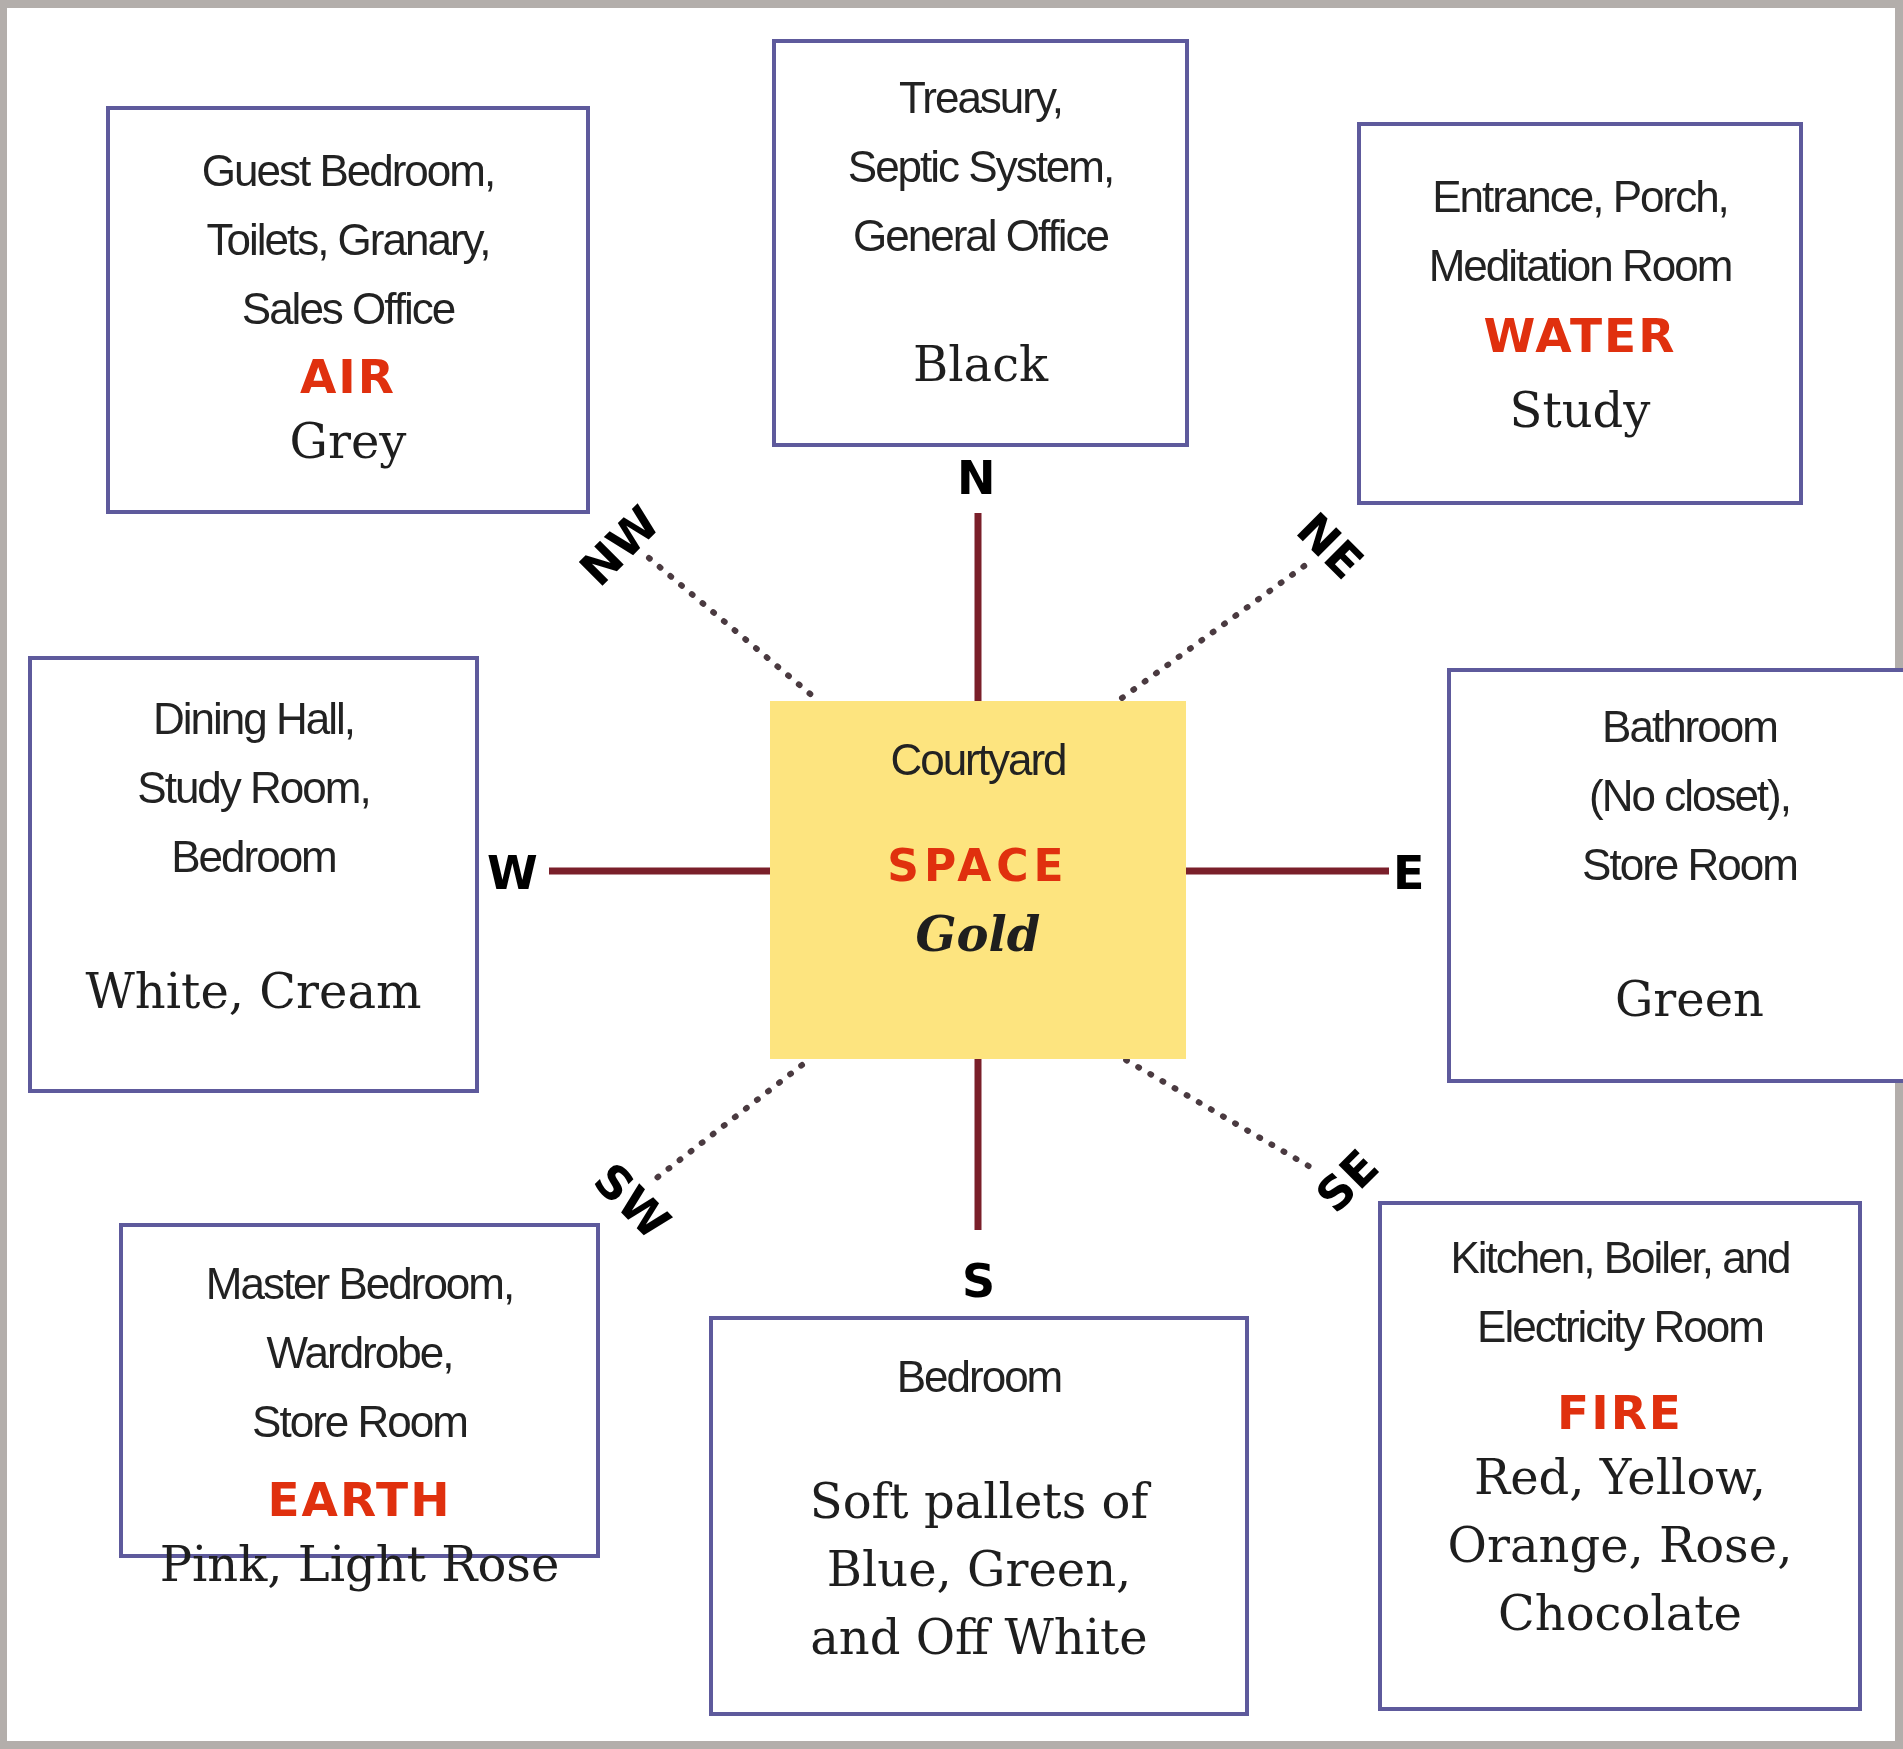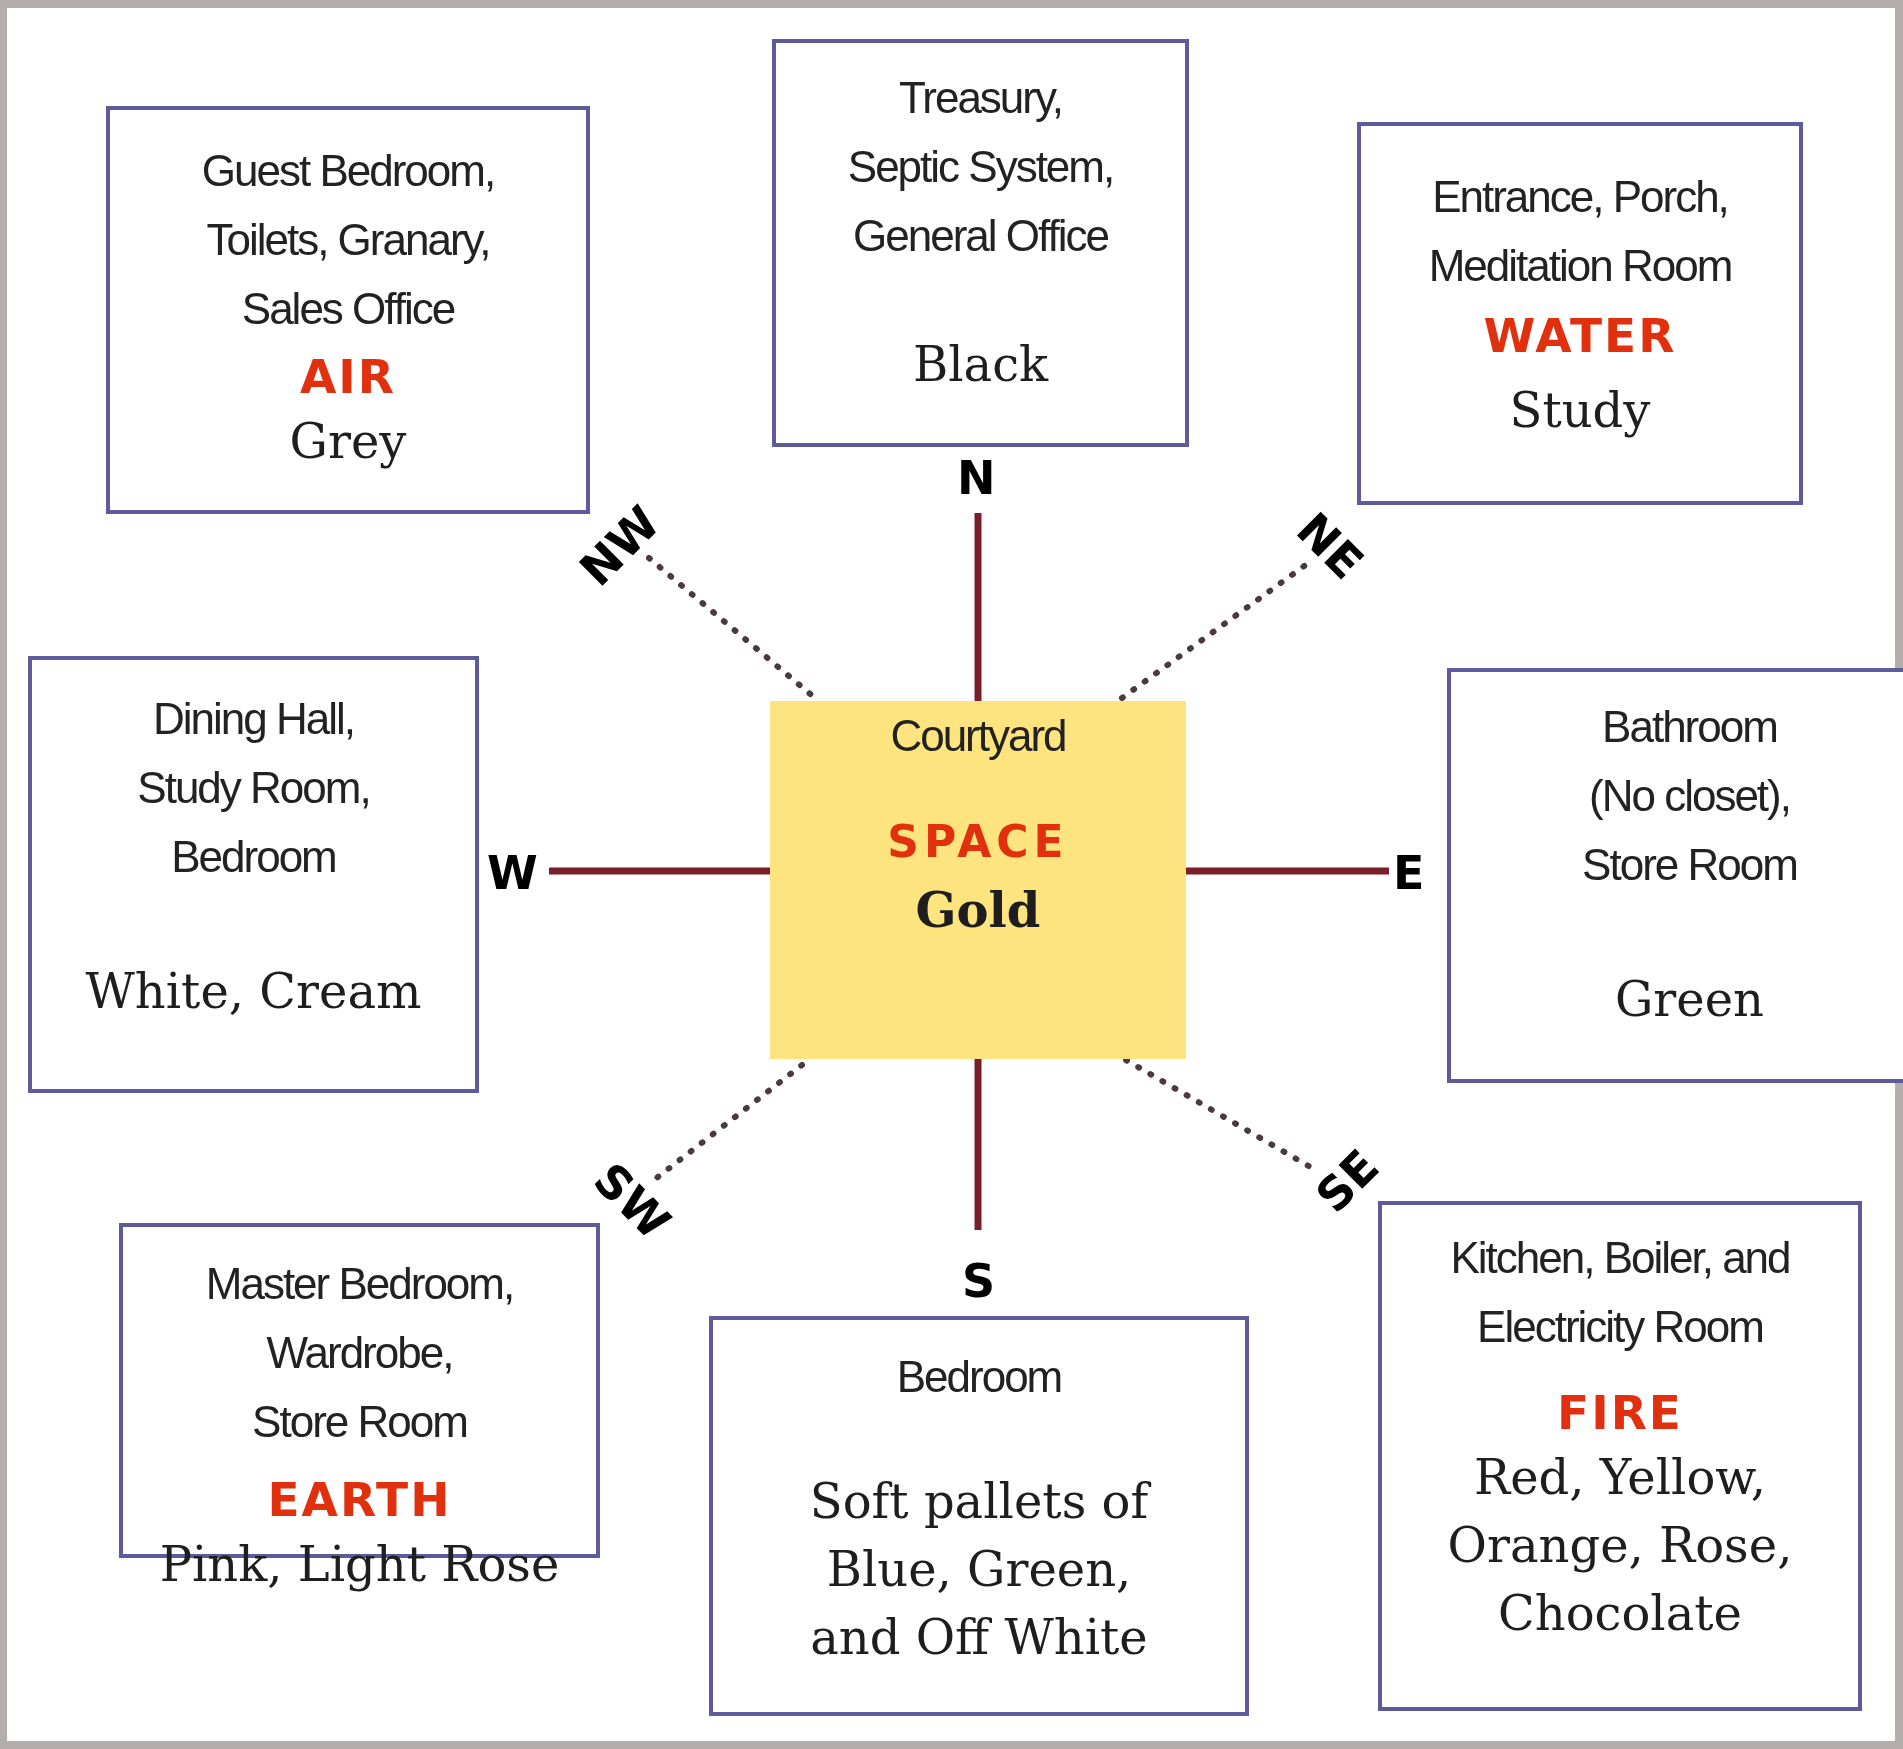--- a/index.html
+++ b/index.html
@@ -103,23 +103,23 @@
   </div>
 
   <div class="box" style="left:21px; top:648px; width:451px; height:437px; padding-top:24px;">
     <div class="rooms">Dining Hall,
 Study Room,
 Bedroom</div>
     <div class="colors" style="margin-top:66px;">White, Cream</div>
   </div>
 
   <div class="center-box">
-    <div class="rooms" style="">Courtyard</div>
+    <div class="rooms" style="margin-top:24px;">Courtyard</div>
     <div class="element" style="font-size:44px; letter-spacing:5px; margin-top:42px;">SPACE</div>
-    <div class="colors" style="font-weight:bold; margin-top:4px;">Gold</div>
+    <div class="colors" style="font-weight:bold; margin-top:4px;font-style:italic;">Gold</div>
   </div>
 
   <div class="box" style="left:1440px; top:660px; width:485px; height:415px; padding-top:20px;">
     <div class="rooms">Bathroom
 (No closet),
 Store Room</div>
     <div class="colors" style="margin-top:66px;">Green</div>
   </div>
 
   <div class="box" style="left:112px; top:1215px; width:481px; height:335px; padding-top:22px;">

